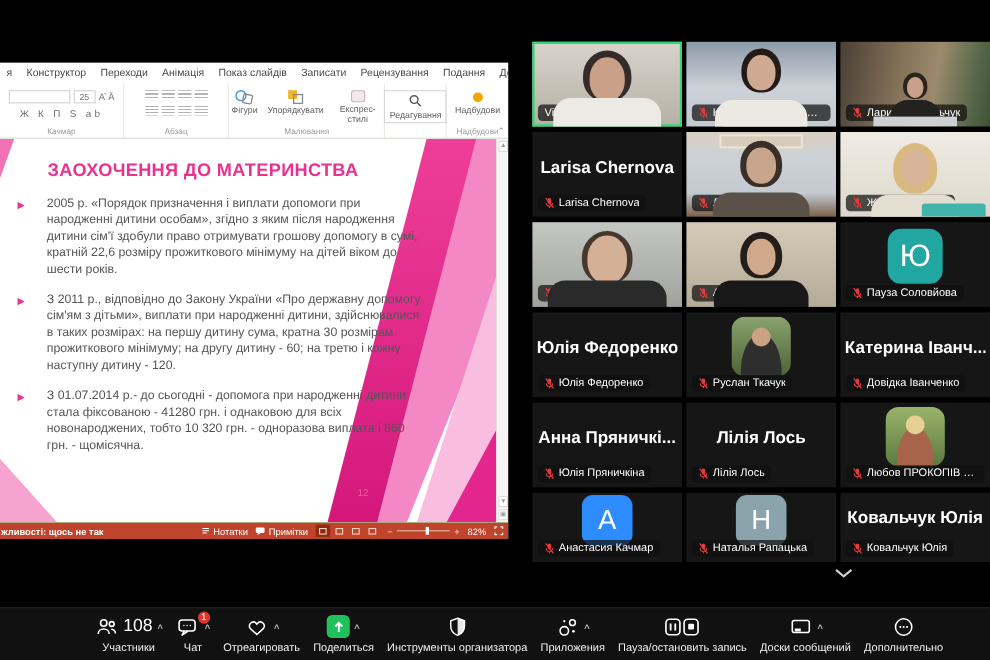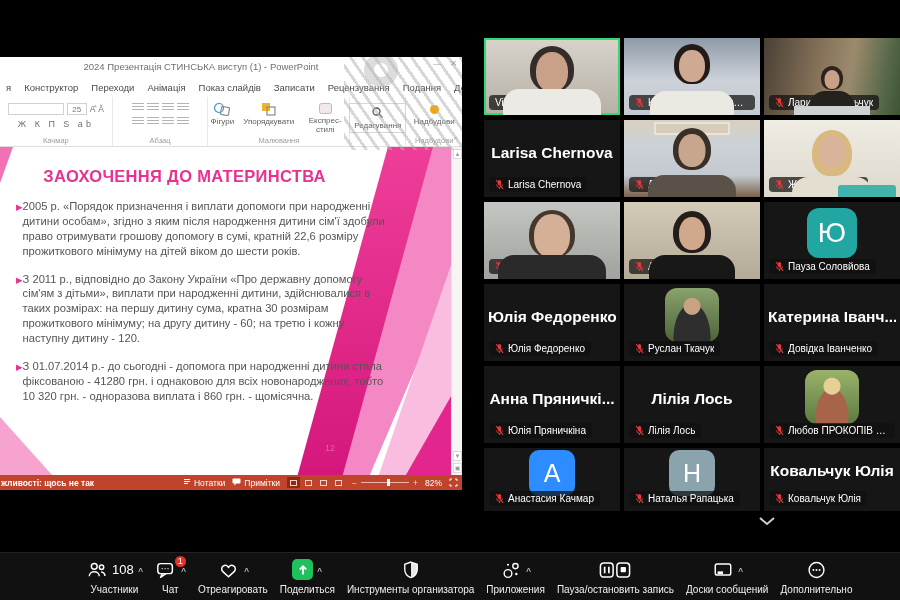--- a/index.html
+++ b/index.html
@@ -38,31 +38,31 @@
   .vs-btn{position:absolute;left:1px;width:9px;height:10px;background:#fff;border:1px solid #dcdad7;color:#9a9a9a;font-size:6px;text-align:center;line-height:9px;}
   .band{position:absolute;inset:0;pointer-events:none;}
   .band1{clip-path:polygon(86% 0,96% 0,76% 100%,66% 100%);background:linear-gradient(180deg,#ee3e99,#d5177c);}
   .band2{clip-path:polygon(94% 0,100% 0,100% 42%,82% 100%,74% 100%);background:#f273bb;opacity:.85;}
   .band3{clip-path:polygon(100% 36%,100% 100%,84% 100%);background:#f9bedf;}
   .band4{clip-path:polygon(100% 76%,100% 100%,90% 100%);background:#e2268d;}
   .wedge-tl{position:absolute;left:0;top:0;width:0;height:0;border-top:36px solid #f171b4;border-right:13px solid transparent;}
   .wedge-bl{position:absolute;left:0;bottom:0;width:0;height:0;border-bottom:58px solid #f7a3cf;border-right:52px solid transparent;}
   .slide-title{position:absolute;top:20px;left:22px;right:104px;text-align:center;color:#e9328f;font-weight:bold;font-size:16.5px;letter-spacing:.3px;}
   .bullets{position:absolute;left:16px;top:52px;right:64px;display:flex;flex-direction:column;gap:13px;}
-  .bullet{display:flex;gap:0;}
+  .bullet{display:flex;gap:20px;}
   .bullet .mk{color:#e9328f;font-size:8.5px;margin-top:3px;flex:0 0 auto;}
   .bullet .mk::before{content:"▶";}
   .bullet .tx{font-size:11.2px;color:#555;line-height:1.33;}
   .page-num{position:absolute;right:116px;bottom:22px;color:#ef5da0;font-size:9px;}
 
   
   .ppt-status{height:15px;flex:0 0 15px;background:#c0442b;display:flex;align-items:center;color:#fff;font-size:8.5px;padding:0 4px 0 1px;gap:8px;}
   .acc-text{font-weight:bold;white-space:nowrap;}
   .sb-right{margin-left:auto;display:flex;align-items:center;gap:7px;}
-  .sb-item{display:flex;align-items:flex-start;gap:3px;white-space:nowrap;}
+  .sb-item{display:flex;align-items:center;gap:3px;white-space:nowrap;}
   .vwrow{display:flex;gap:2px;}
   .vw{width:13px;height:11px;display:flex;align-items:center;justify-content:center;}
   .vw.active{background:#8e2a12;}
   .vw i{display:block;width:7px;height:6px;border:1px solid #f3d3c8;}
   .zoomctl{display:flex;align-items:center;gap:4px;}
   .zminus::before{content:"−";color:#f3d3c8;}
   .zplus::before{content:"+";color:#f3d3c8;}
   .ztrack{position:relative;width:48px;height:1px;background:#e7b8a9;}
   .zthumb{position:absolute;left:55%;top:-3px;width:3px;height:7px;background:#fff;}
 
@@ -119,40 +119,31 @@
   .scene-7 .pv-face{width:26px;height:33px;top:15px;}
   .scene-7 .pv-body{width:86px;height:28px;bottom:-4px;}
 
   .gal-more{position:absolute;left:748px;top:511px;width:38px;height:20px;display:flex;align-items:center;justify-content:center;cursor:pointer;}
 
   
   .toolbar{position:absolute;left:0;top:552px;width:900px;height:48px;background:#111;border-top:1px solid #222;display:flex;align-items:center;padding-left:80px;}
   .titem{display:flex;flex-direction:column;align-items:center;justify-content:center;gap:3px;padding:2px 6px;color:#ededed;cursor:pointer;}
   .ticon-row{display:flex;align-items:center;gap:4px;height:22px;position:relative;}
   .tlabel{font-size:10px;white-space:nowrap;color:#f0f0f0;}
-  .tcount{font-size:13px;color:#fff;}
+  .tcount{font-size:16px;color:#fff;}
   .chev{font-size:7px;color:#b9b9b9;transform:scaleX(1.4);}
   .badge{position:absolute;top:-6px;right:-11px;min-width:15px;height:15px;border-radius:8px;background:#e0342c;color:#fff;font-size:9px;display:flex;align-items:center;justify-content:center;padding:0 3px;border:2px solid #111;}
   .share-ic{width:21px;height:21px;border-radius:5px;background:#20c05c;display:flex;align-items:center;justify-content:center;}
 </style>
 </head>
 <body>
 
 <div class="stage">
 
   <div class="ppt">
-    <div class="ppt-titlebar">
-      <div class="deco-stripes"></div>
-      <div class="deco-circle"></div>
-      <div class="ppt-title">2024 Презентація СТИНСЬКА виступ (1) - PowerPoint</div>
-      <div class="win-controls">
-        <span>—</span>
-        <span>✕</span>
-      </div>
-    </div>
     <div class="ppt-tabs">
       <span class="tab">я</span>
       <span class="tab">Конструктор</span>
       <span class="tab">Переходи</span>
       <span class="tab">Анімація</span>
       <span class="tab">Показ слайдів</span>
       <span class="tab">Записати</span>
       <span class="tab">Рецензування</span>
       <span class="tab">Подання</span>
       <span class="tab">Довідка</span>

